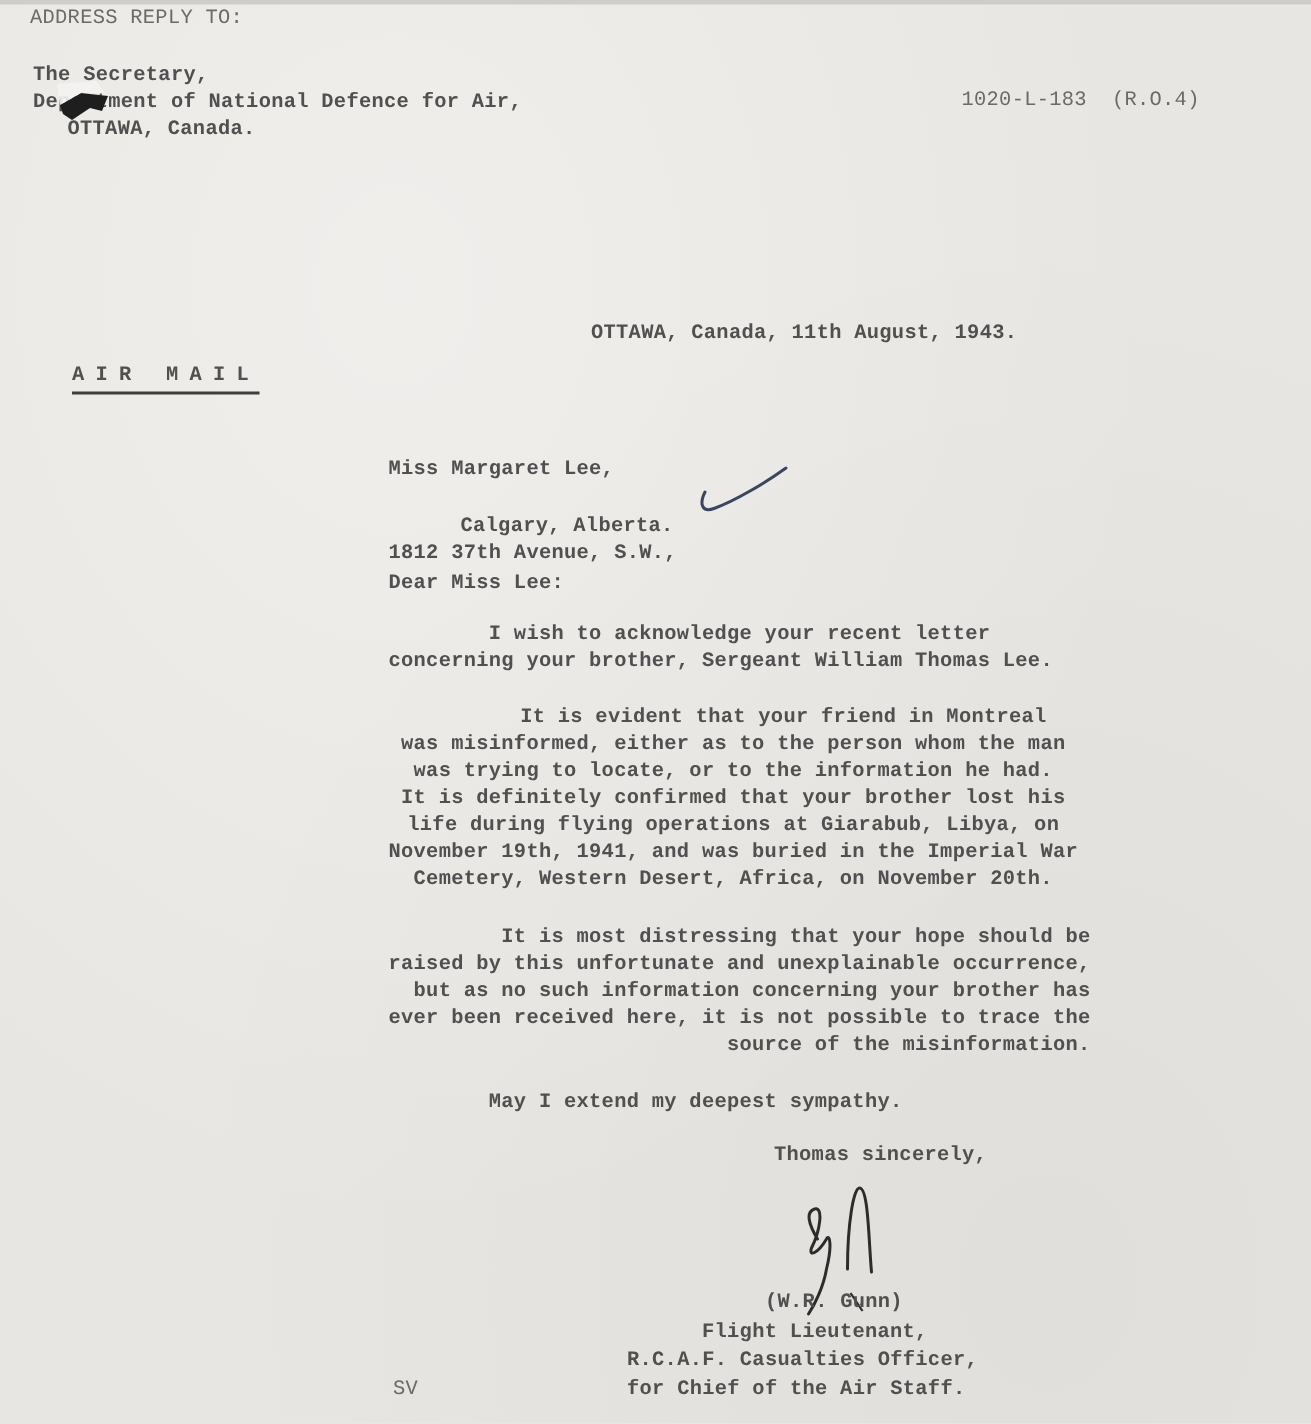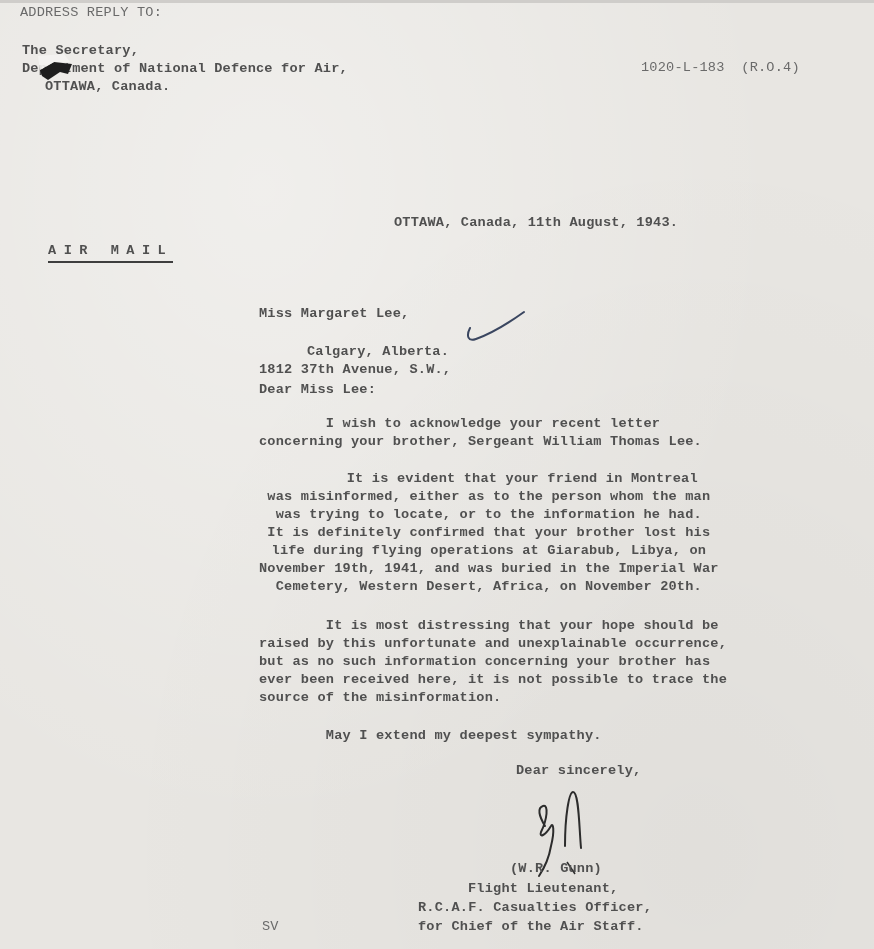--- a/index.html
+++ b/index.html
@@ -82,33 +82,33 @@
 <div class="para" style="left:259px; top:470px;text-align:center;">
   <span class="t">        It is evident that your friend in Montreal</span>
   <span class="t">was misinformed, either as to the person whom the man</span>
   <span class="t">was trying to locate, or to the information he had.</span>
   <span class="t">It is definitely confirmed that your brother lost his</span>
   <span class="t">life during flying operations at Giarabub, Libya, on</span>
   <span class="t">November 19th, 1941, and was buried in the Imperial War</span>
   <span class="t">Cemetery, Western Desert, Africa, on November 20th.</span>
 </div>
 
-<div class="para" style="left:259px; top:617px;">
+<div class="para" style="left:259px; top:617px;text-align:right;">
   <span class="t">        It is most distressing that your hope should be</span>
   <span class="t">raised by this unfortunate and unexplainable occurrence,</span>
   <span class="t">but as no such information concerning your brother has</span>
   <span class="t">ever been received here, it is not possible to trace the</span>
   <span class="t">source of the misinformation.</span>
 </div>
 
 <div class="para" style="left:259px; top:727px;">
   <span class="t">        May I extend my deepest sympathy.</span>
 </div>
 
-<div class="t" style="left:516px; top:762px;">Dear sincerely,</div>
+<div class="t" style="left:516px; top:762px;">Thomas sincerely,</div>
 
 <svg class="signature" viewBox="0 0 80 92">
   <path d="M20 40 C14 30, 12 22, 18 20 C24 18, 22 34, 16 46 C14 52, 20 50, 26 40 C28 36, 30 44, 26 60 C24 72, 18 84, 14 90" stroke="#2c2c2c" stroke-width="2" fill="none" stroke-linecap="round"></path>
   <path d="M40 60 C40 30, 44 6, 48 6 C54 6, 54 40, 56 62" stroke="#2c2c2c" stroke-width="2" fill="none" stroke-linecap="round"></path>
   <path d="M42 76 L50 88" stroke="#2c2c2c" stroke-width="1.5" fill="none"></path>
 </svg>
 
 <div class="t" style="left:510px; top:860px;">(W.R. Gunn)</div>
 <div class="t" style="left:468px; top:880px;">Flight Lieutenant,</div>
 <div class="t" style="left:418px; top:899px;text-align:center;">R.C.A.F. Casualties Officer,</div>

